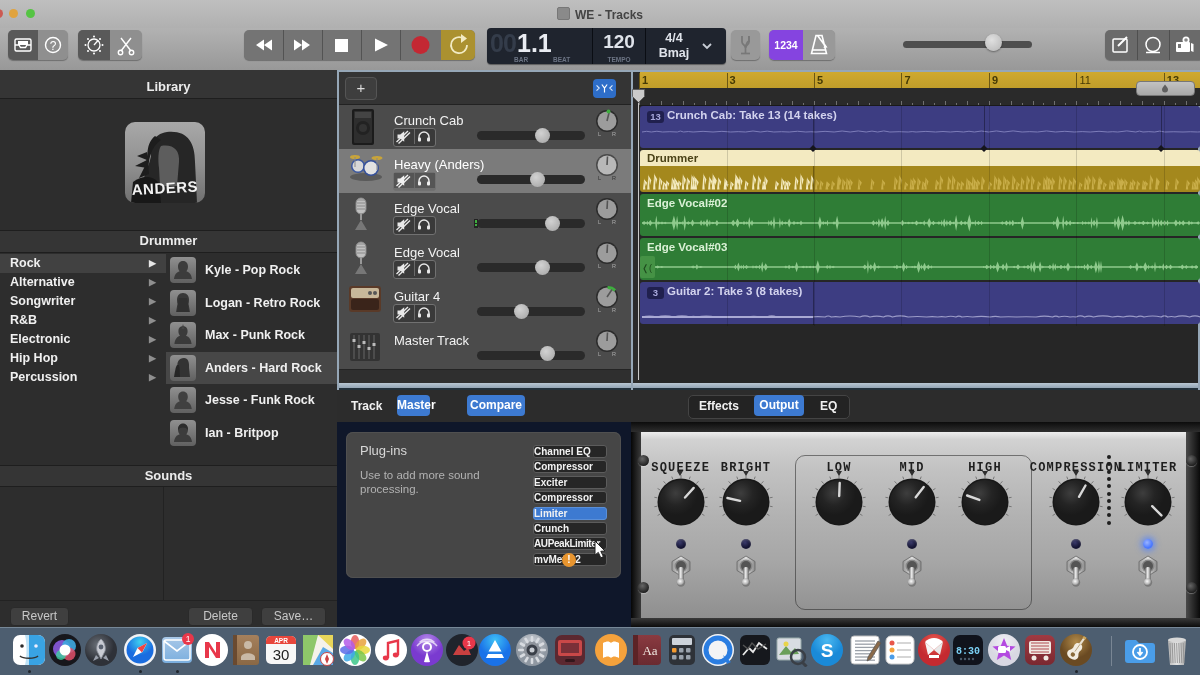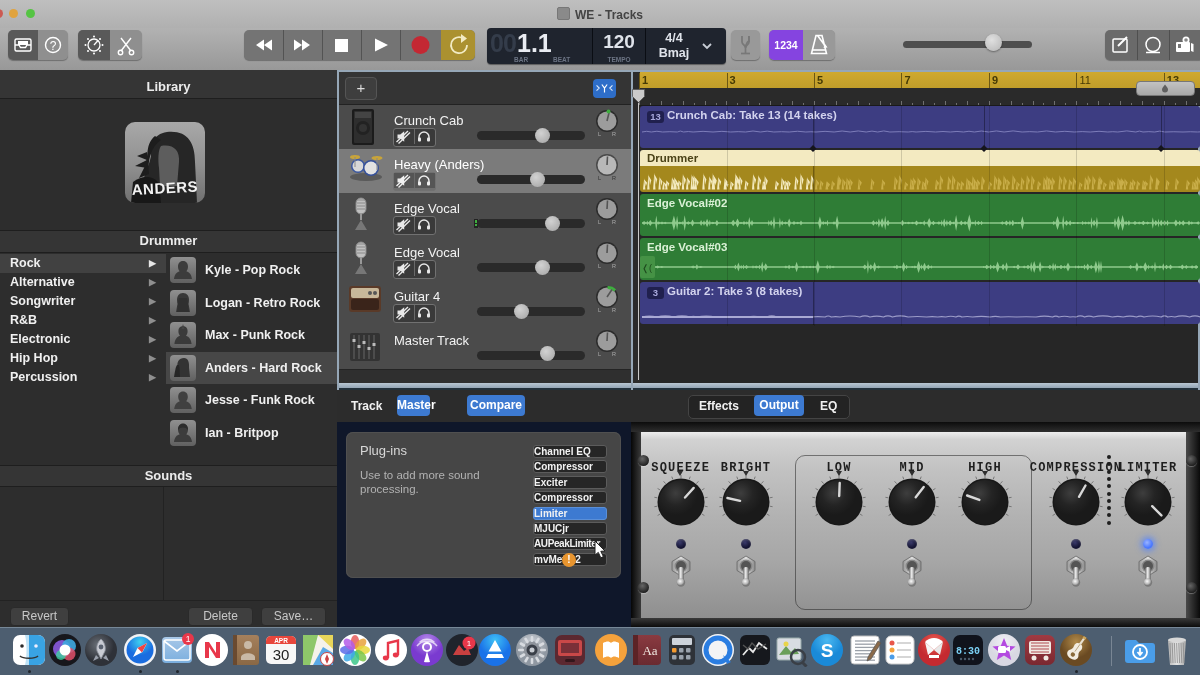--- a/index.html
+++ b/index.html
@@ -729,21 +729,21 @@
 <div id="plugs" class="abs" style="left:337px;top:422px;width:294px;height:205px;background:#0f172a;">
   <div class="abs" style="left:9px;top:10px;width:275px;height:146px;background:#464646;border-radius:7px;box-shadow:inset 0 0 0 1px #505050;"></div>
   <div class="abs" style="left:23px;top:21px;color:#d8d8d8;font-size:13px;">Plug-ins</div>
   <div class="abs" style="left:23px;top:46px;color:#b2b2b2;font-size:11.5px;line-height:14px;">Use to add more sound<br>processing.</div>
   <div class="abs" style="left:196px;top:23px;width:74px;">
     <div class="pbtn">Channel EQ</div>
     <div class="pbtn">Compressor</div>
     <div class="pbtn">Exciter</div>
     <div class="pbtn">Compressor</div>
     <div class="pbtn" style="background:#3d7ad1;border-color:#5a8fd8;">Limiter</div>
-    <div class="pbtn">MJUCjr</div>
+    <div class="pbtn">Crunch</div>
     <div class="pbtn" style="letter-spacing:-0.4px;">AUPeakLimiter</div>
     <div class="pbtn">mvMeter2</div>
   </div>
   <div class="abs" style="left:225px;top:131px;width:14px;height:14px;border-radius:50%;background:#e8952f;color:#fff;font-size:10px;font-weight:bold;text-align:center;line-height:14px;">!</div>
   <svg class="abs" style="left:256px;top:118px;" width="14" height="20" viewBox="0 0 14 20">
       <path d="M2 1l10 10-4.2.3 2.6 5.3-2.6 1.2-2.5-5.4L2 15z" fill="#fff" stroke="#222" stroke-width="1"></path>
     </svg>
 </div>
 
 <div id="amp" class="abs" style="left:631px;top:422px;width:569px;height:205px;background:#141414;">

